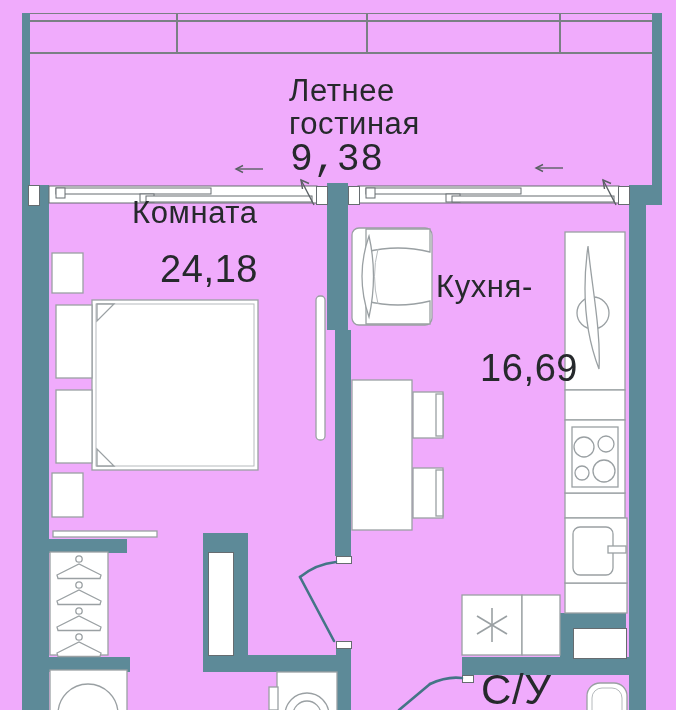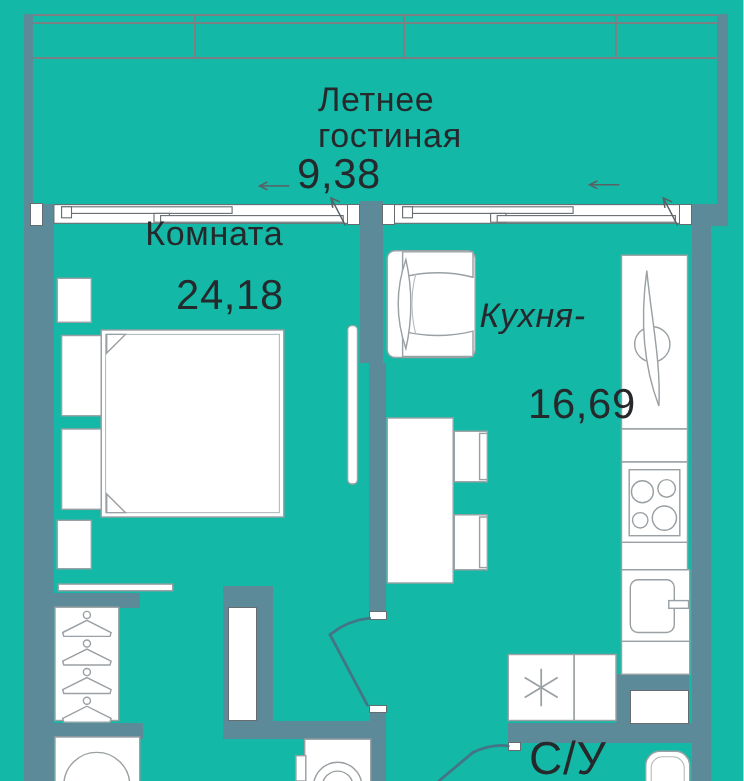--- a/index.html
+++ b/index.html
@@ -1,17 +1,17 @@
 <!DOCTYPE html>
 <html><head>
 <meta charset="utf-8">
 <style>
   html,body{margin:0;padding:0;background:#fff;}
   .plan{
-    position:relative;width:676px;height:710px;background:#14b8a6;overflow:hidden;
+    position:relative;width:676px;height:710px;background:#f0abfc;overflow:hidden;
     font-family:"Liberation Sans",sans-serif;color:#26292c;
   }
   .plan svg{position:absolute;left:0;top:0;z-index:10;}
   .label{position:absolute;z-index:30;color:#26292c;letter-spacing:.6px;line-height:1.08;white-space:nowrap;}
   .label span{display:block;}
   .room-name{font-size:31px;}
   .room-area{font-size:38px;}
   .bath-name{font-size:42px;}
   
   .wall{fill:#5d8a98;stroke:none;}
@@ -220,24 +220,24 @@
     <g>
       <line class="door" x1="399" y1="710" x2="430" y2="684"></line>
       <path class="door" d="M430,684 Q447,676 462,678"></path>
     </g>
   </svg>
 
   <div class="label room-name" style="left:289px;top:74px;">
     <span>Летнее</span>
     <span>гостиная</span>
   </div>
-  <div class="label room-area" style="left:270px;top:139px;">9,38</div>
+  <div class="label room-area" style="left:290px;top:139px;font-family:Liberation Mono, monospace;">9,38</div>
 
   <div class="label room-name" style="left:132px;top:196px;">Комната</div>
   <div class="label room-area" style="left:160px;top:249px;">24,18</div>
 
-  <div class="label room-name" style="left:436px;top:268px;line-height:1.25;font-style:italic;">
+  <div class="label room-name" style="left:436px;top:268px;line-height:1.25;">
     <span>Кухня-</span>
   </div>
   <div class="label room-area" style="left:436px;top:348px;margin-left:44px;">16,69</div>
 
   <div class="label bath-name" style="left:481px;top:667px;">С/У</div>
 </div>
 
 </body></html>

